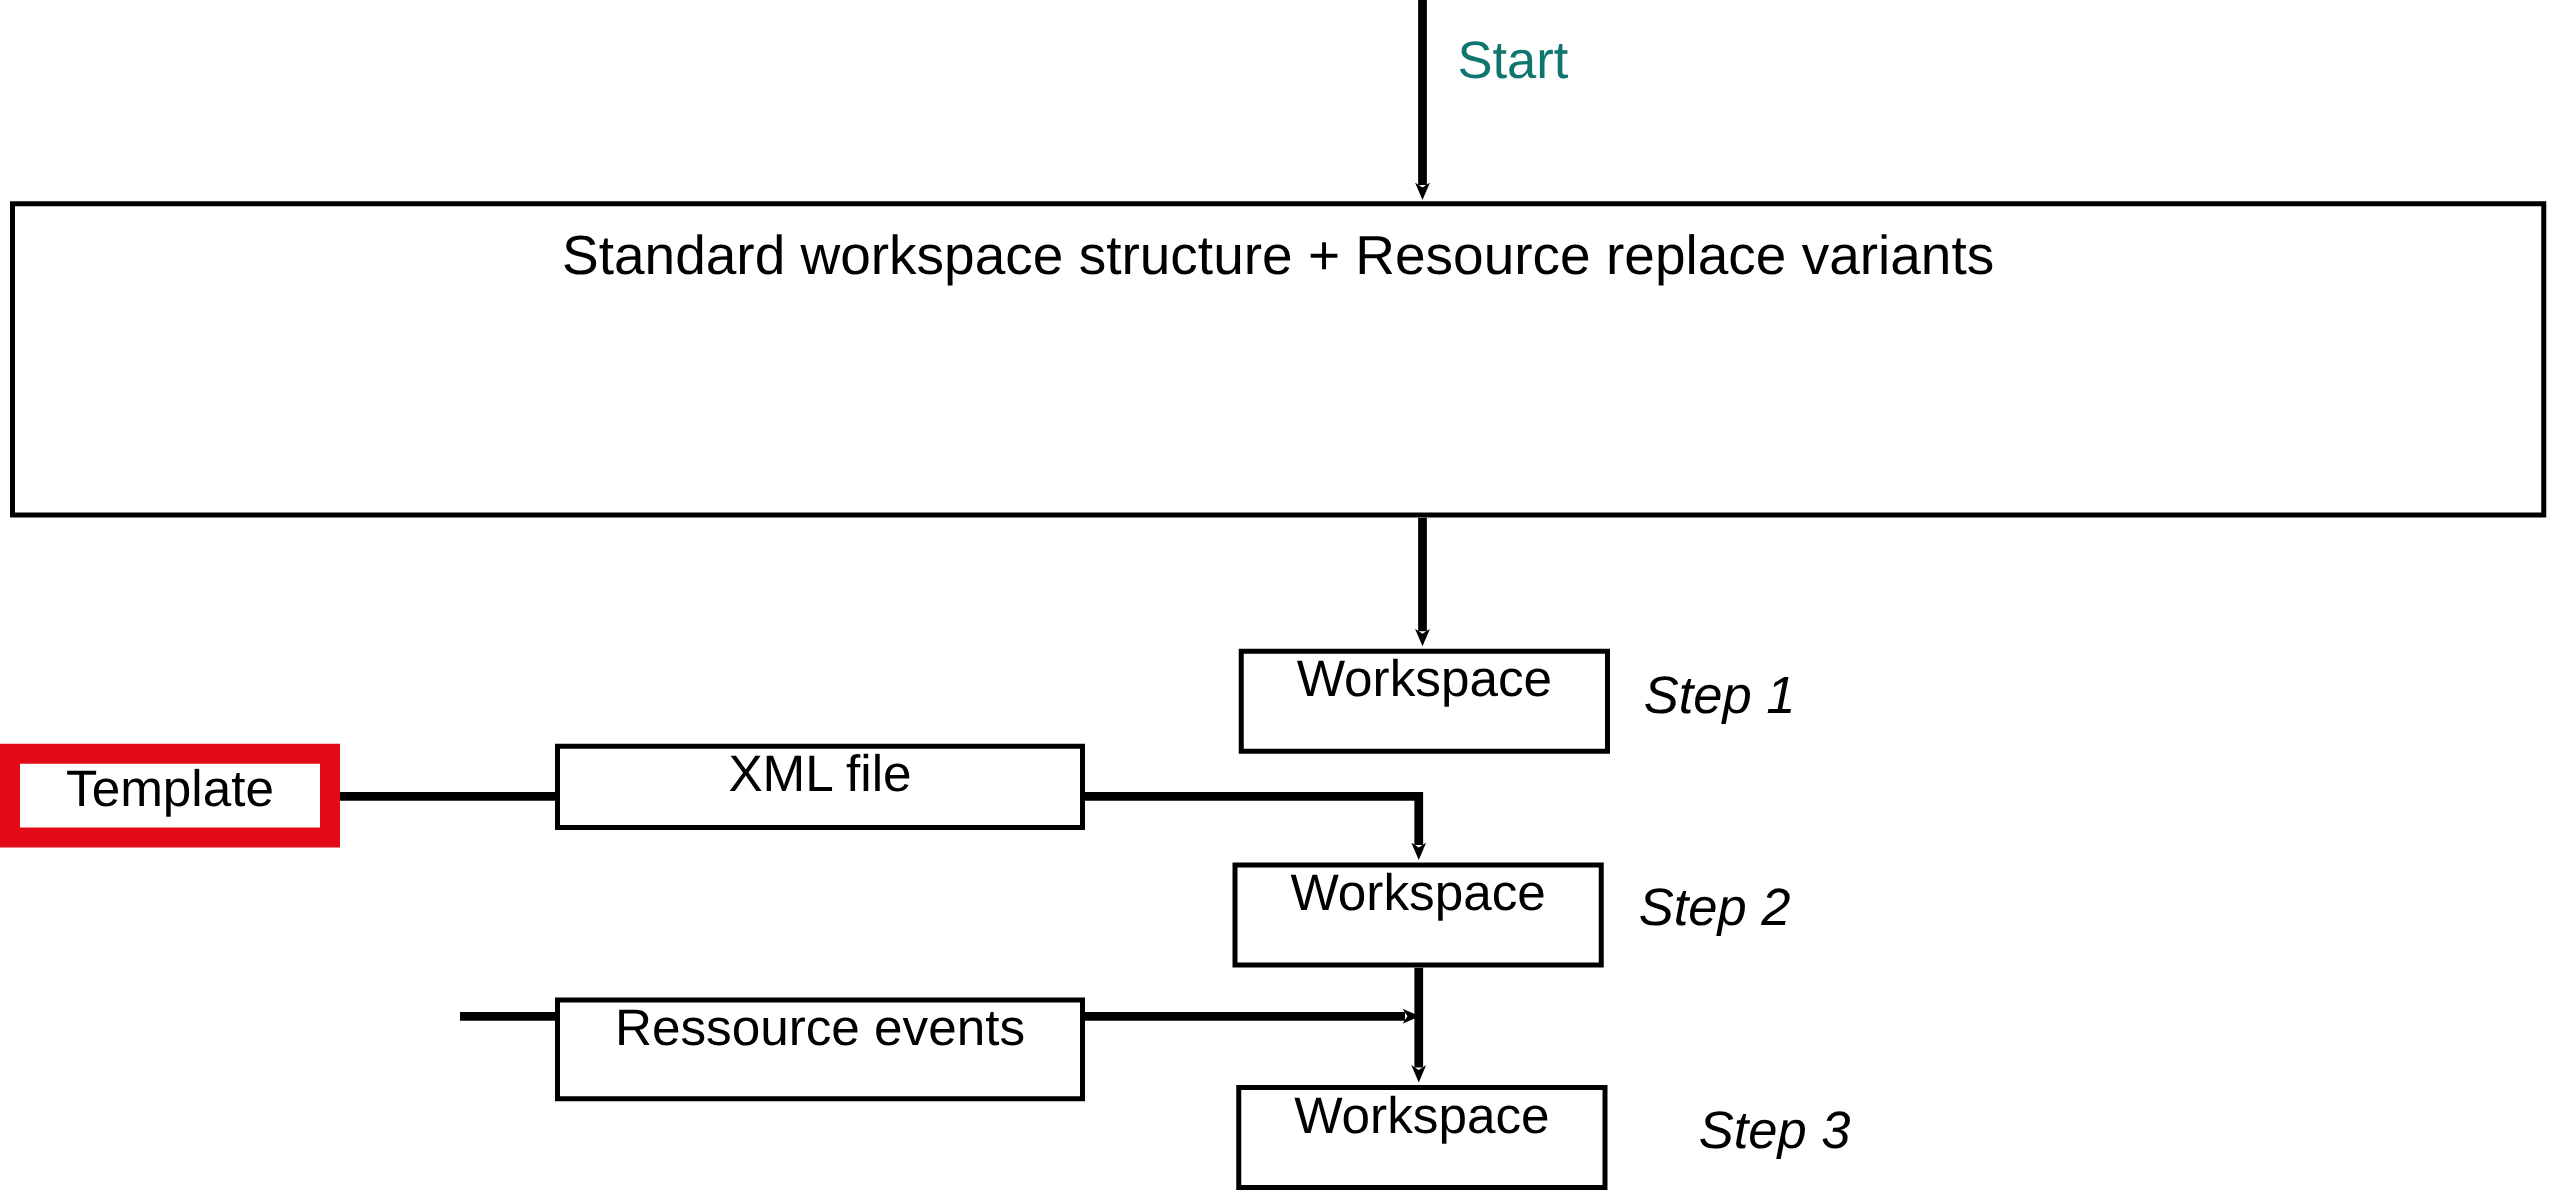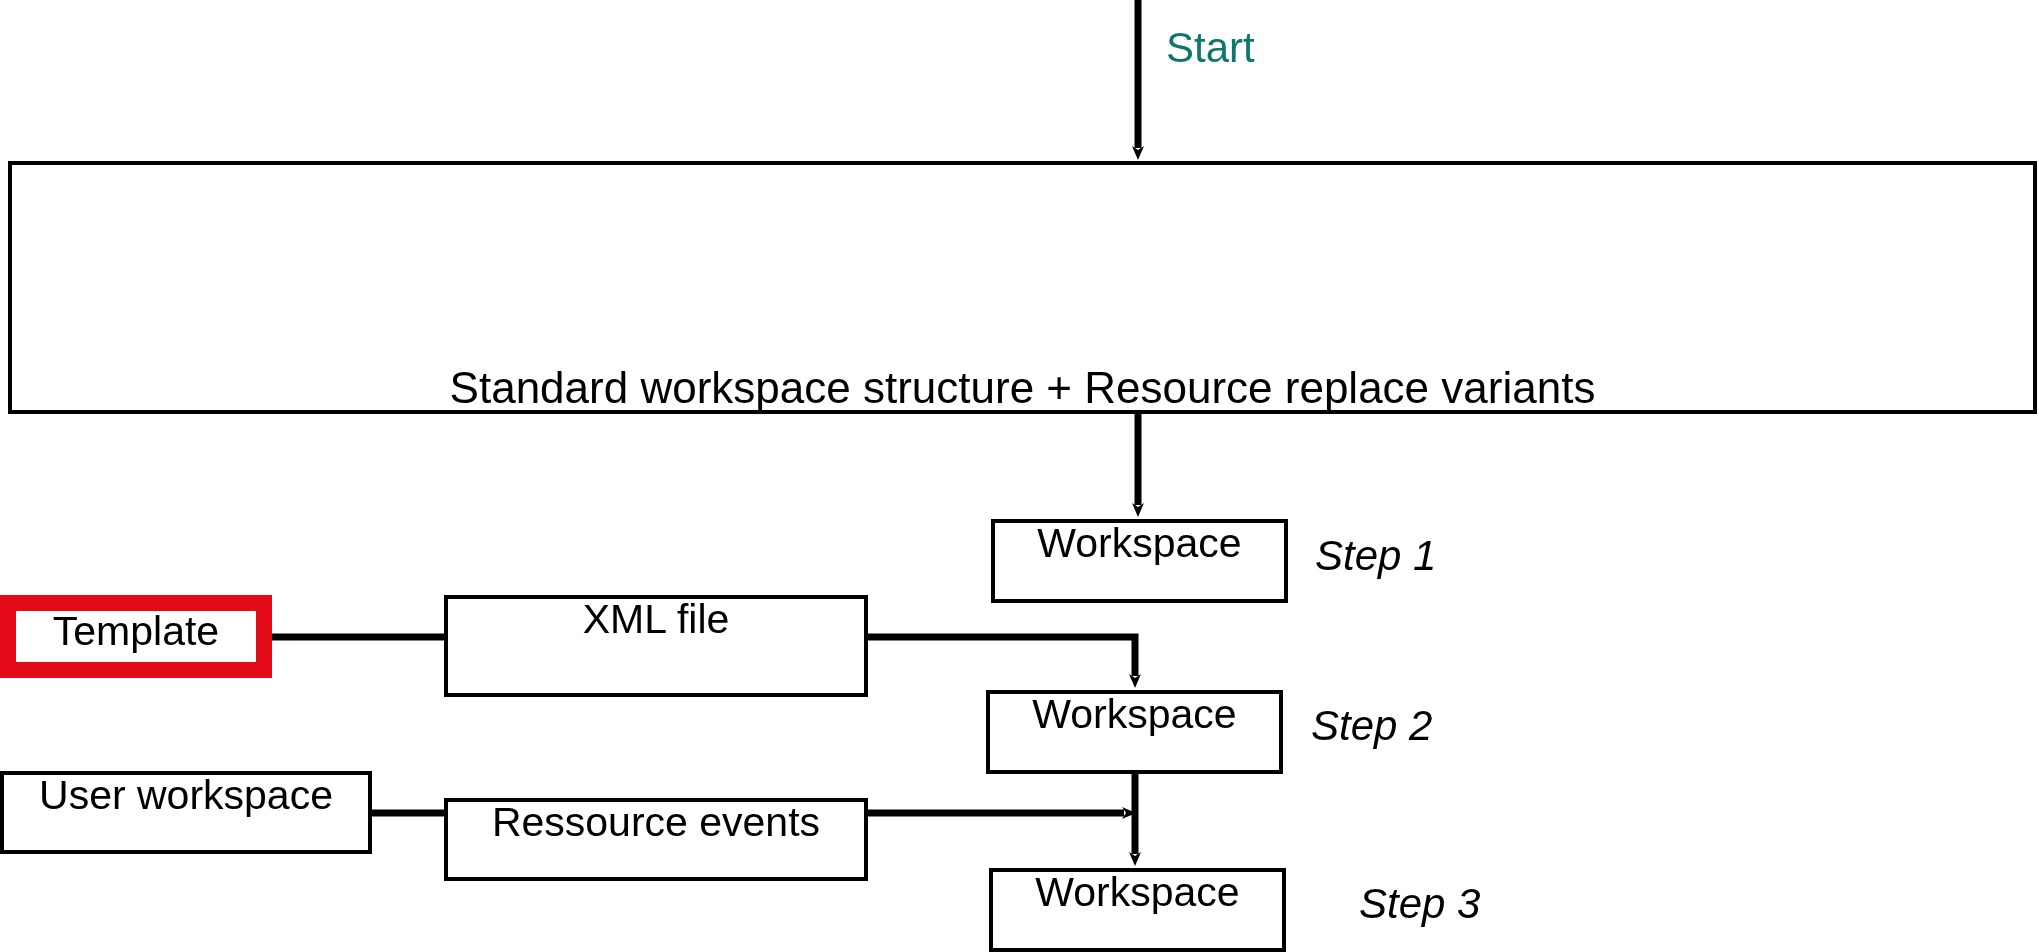--- a/index.html
+++ b/index.html
@@ -39,21 +39,21 @@
     color: #000000;
     white-space: nowrap;
     line-height: 1;
   }
   
   #box-structure {
     left: 8px;
     top: 161px;
     width: 2029px;
     height: 253px;
-    align-items: flex-end;
+    align-items: flex-start;
     justify-content: center;
     padding-top: 18px;
   }
   #box-structure .node-label {
     font-size: 44px;
   }
   
   .ws-box {
     width: 297px;
     height: 84px;
@@ -96,21 +96,21 @@
     width: 272px;
     height: 83px;
     border: 16px solid #E30B17;
   }
   #box-template .node-label { font-size: 41px; }
 
   #box-xmlfile {
     left: 444px;
     top: 595px;
     width: 424px;
-    height: 102px;
+    height: 69px;
   }
   #box-xmlfile .node-label { font-size: 41px; }
 
   #box-userworkspace {
     left: 0px;
     top: 771px;
     width: 372px;
     height: 83px;
   }
   #box-userworkspace .node-label { font-size: 41px; }
@@ -172,21 +172,18 @@
   <div id="step-label-3" class="step-label">Step 3</div>
 
   <div id="box-template" class="node-box">
     <span class="node-label">Template</span>
   </div>
 
   <div id="box-xmlfile" class="node-box">
     <span class="node-label">XML file</span>
   </div>
 
-  <div id="box-userworkspace" class="node-box">
-    <span class="node-label">User workspace</span>
-  </div>
 
   <div id="box-ressourceevents" class="node-box">
     <span class="node-label">Ressource events</span>
   </div>
 
 </div>
 
 </body></html>

